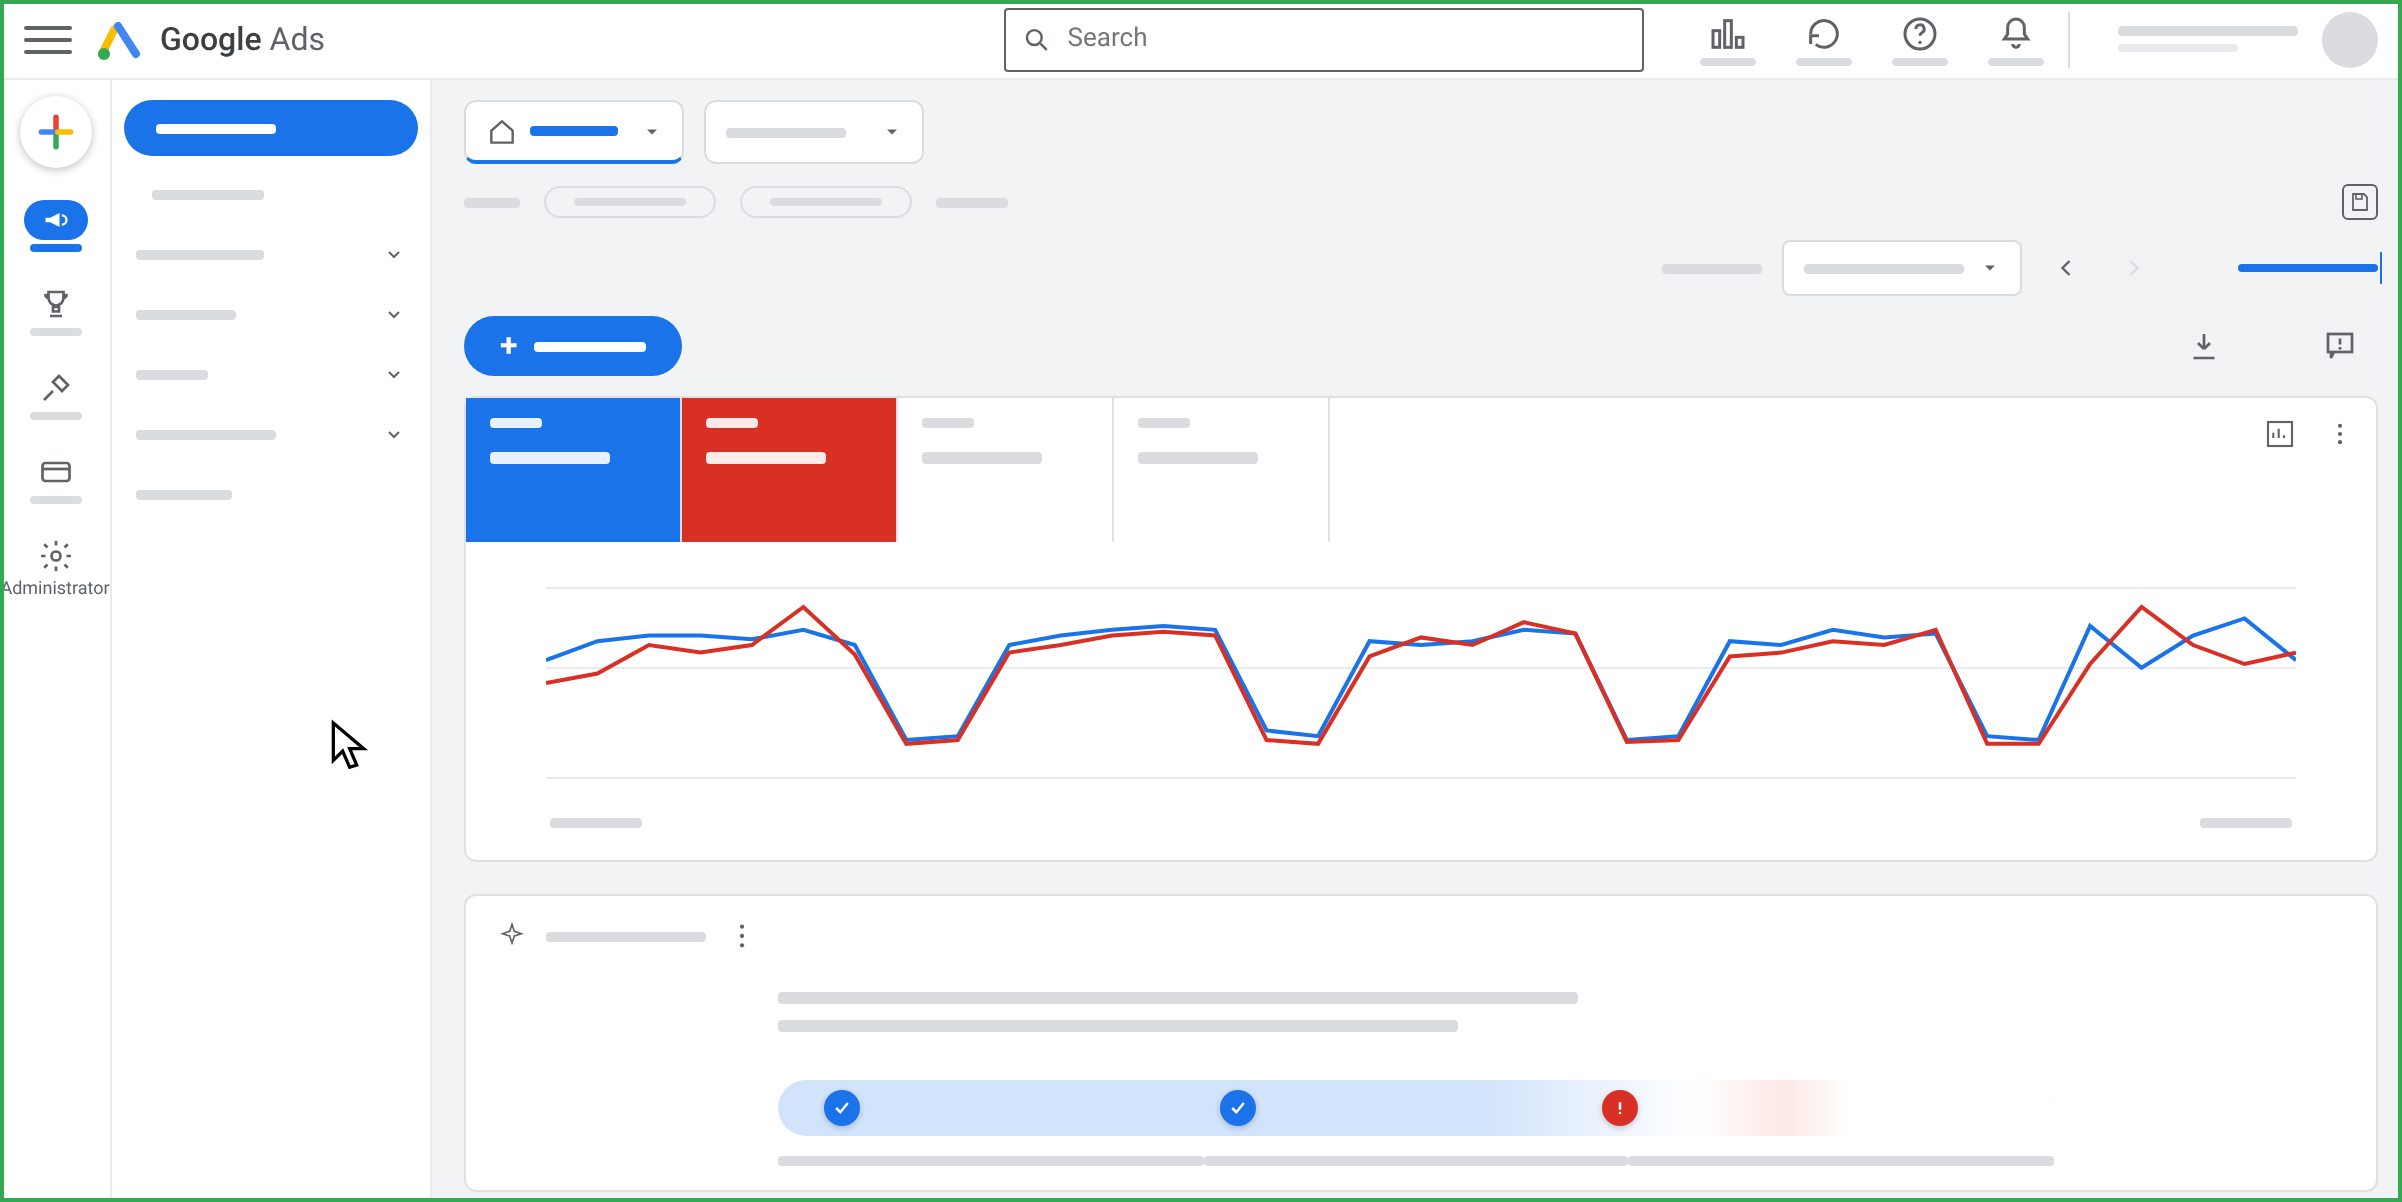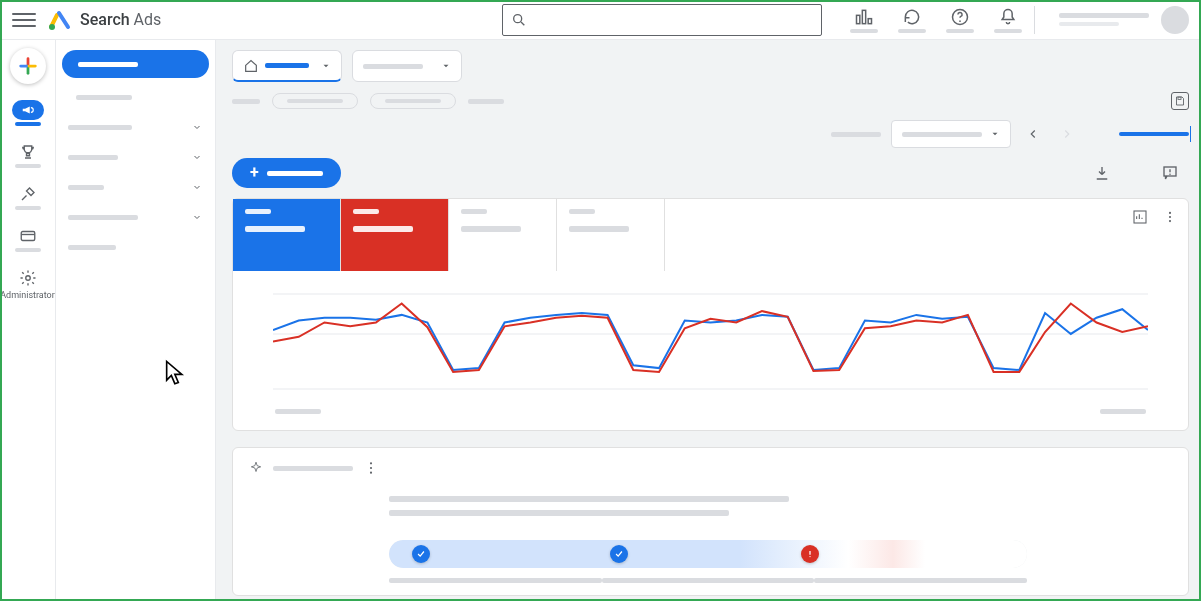--- a/index.html
+++ b/index.html
@@ -129,28 +129,29 @@
     <span></span>
       <span></span>
       <span></span>
   </div>
   <div class="logo-wrap">
     <svg class="gads-logo" viewBox="0 0 24 24">
       <path d="M3 19 L9 7" stroke="#fbbc04" stroke-width="4" stroke-linecap="round" fill="none"></path>
       <path d="M11 5 L20 19" stroke="#4285f4" stroke-width="4" stroke-linecap="round" fill="none"></path>
       <circle cx="4" cy="19" r="3" fill="#34a853"></circle>
     </svg>
-    <span class="gads-text"><b>Search</b> Ads</span>
+    <span class="gads-text"><b>Google</b> Ads</span>
   </div>
 
   <div class="search-bar">
     <svg width="16" height="16" viewBox="0 0 24 24">
       <circle cx="10" cy="10" r="6" stroke="#5f6368" stroke-width="2" fill="none"></circle>
       <line x1="15" y1="15" x2="20" y2="20" stroke="#5f6368" stroke-width="2"></line>
     </svg>
+    <input type="text" placeholder="Search" style="">
   </div>
 
   <div class="header-icons">
     <div class="hicon">
       <svg class="hicon-svg" viewBox="0 0 24 24">
         <rect x="3" y="10" width="4" height="10" fill="none" stroke="#5f6368" stroke-width="1.8"></rect>
         <rect x="10" y="4" width="4" height="16" fill="none" stroke="#5f6368" stroke-width="1.8"></rect>
         <rect x="17" y="14" width="4" height="6" fill="none" stroke="#5f6368" stroke-width="1.8"></rect>
       </svg>
       <div class="hicon-lbl"></div>

